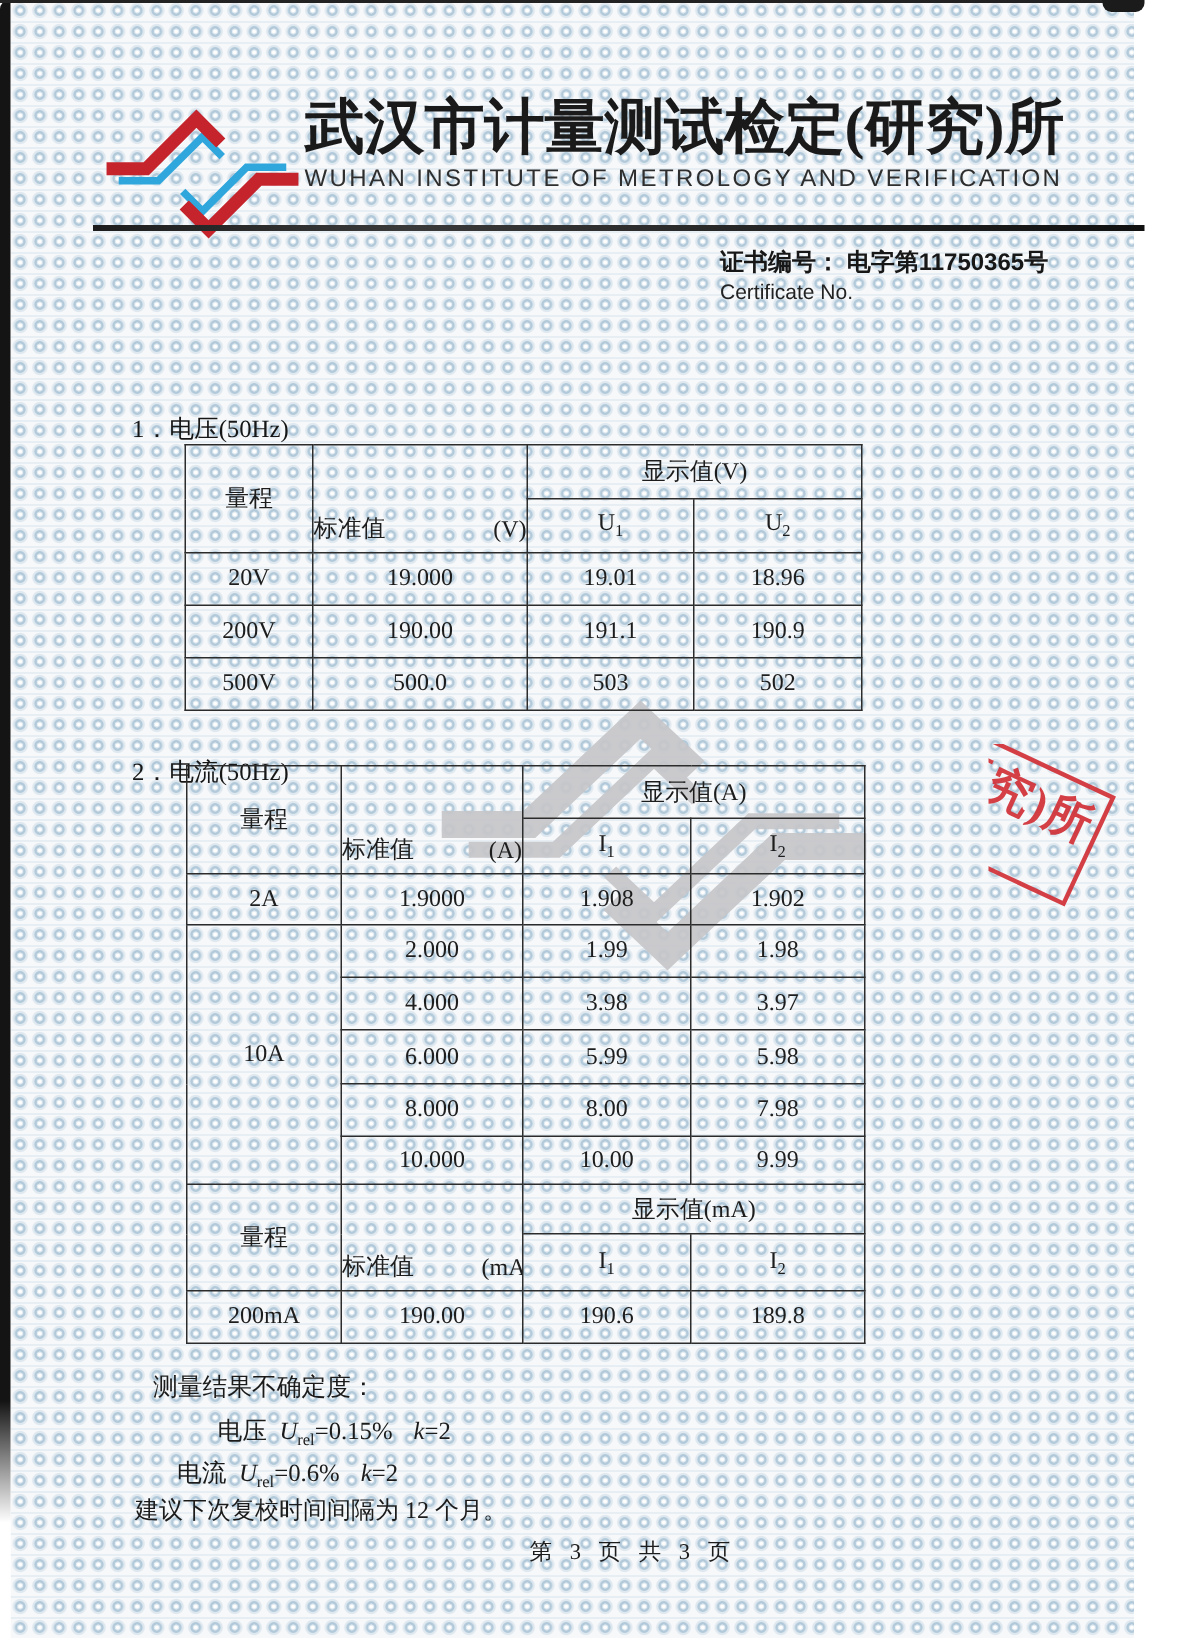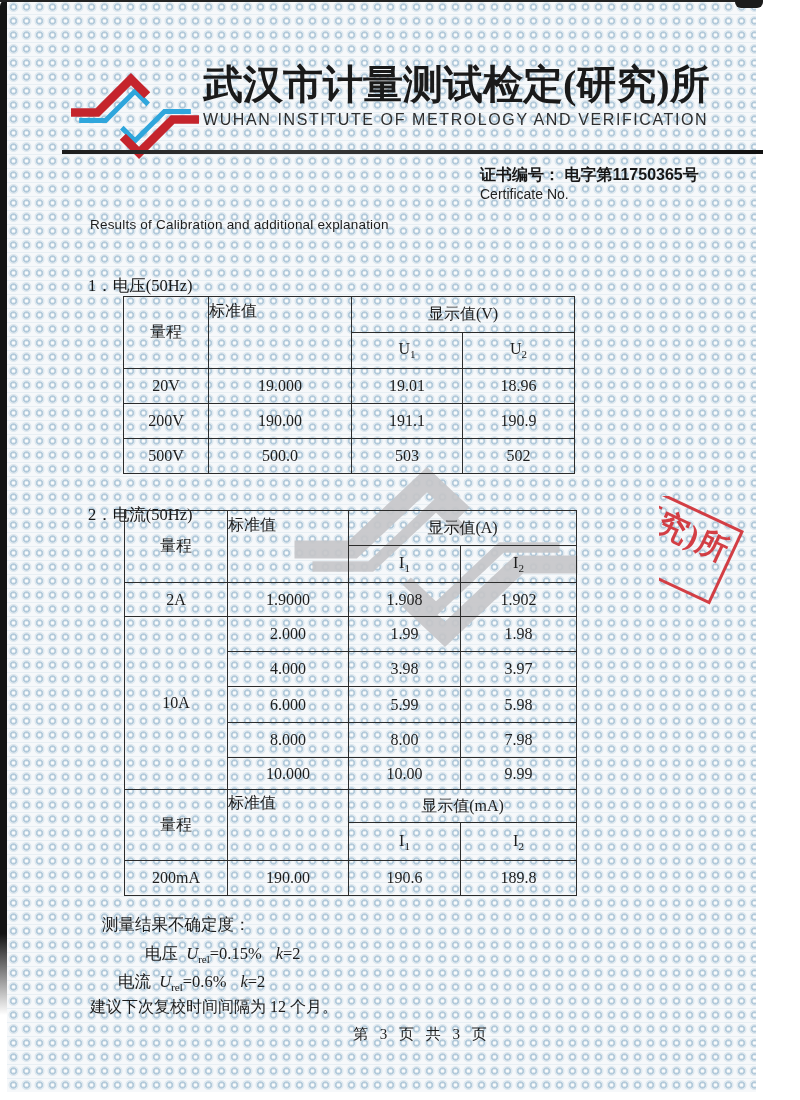--- a/index.html
+++ b/index.html
@@ -65,22 +65,22 @@
   table.tbl{border-collapse:collapse;table-layout:fixed;z-index:3;position:absolute;}
   table.tbl td{
     border:1.6px solid #2c2c2c;text-align:center;vertical-align:middle;
     font-size:16px;color:#1d1d1d;padding:0;overflow:hidden;white-space:nowrap;
   }
   table.t1{left:116px;top:296px;width:451px;}
   table.t2{left:117px;top:510px;width:452px;}
   tr.h36{height:36px;} tr.h35{height:35px;} tr.h37{height:37px;}
   tr.r35{height:35px;} tr.r34{height:34px;} tr.r36{height:36px;}
   tr.r33{height:33px;} tr.r32{height:32px;}
-  .twoLine{height:62px;display:flex;flex-direction:column;justify-content:space-between;
-    align-items:flex-start;padding:3px 0 5px 0;gap:45px;}
+  .twoLine{height:62px;display:flex;justify-content:space-between;
+    align-items:flex-end;padding:3px 0 5px 0;gap:45px;}
   td sub{font-size:11px;}
 
   
   .wm{left:283px;top:448px;width:292px;height:218px;z-index:1;opacity:0.9;}
 
   
   .note{font-size:16.5px;color:#1b1b1b;white-space:nowrap;}
   .n1{left:95px;top:914px;}
   .n2{left:138px;top:943px;}
   .n3{left:111px;top:971px;}
@@ -135,21 +135,20 @@
   </div>
 
   <div class="abs rule"></div>
 
   <div class="abs cert-block">
     <div class="cert-line1"><span>证书编号：</span> <span>电字第11750365号</span></div>
     <div class="cert-line2">Certificate No.</div>
   </div>
 
   <div class="abs section-head">
-    <div class="section-en">Results of Calibration and additional explanation</div>
   </div>
 
   <div class="abs caption cap1">1．电压(50Hz)</div>
 
   <table class="tbl t1">
     <colgroup>
         <col style="width:85px">
         <col style="width:143px">
         <col style="width:111px">
         <col style="width:112px">

